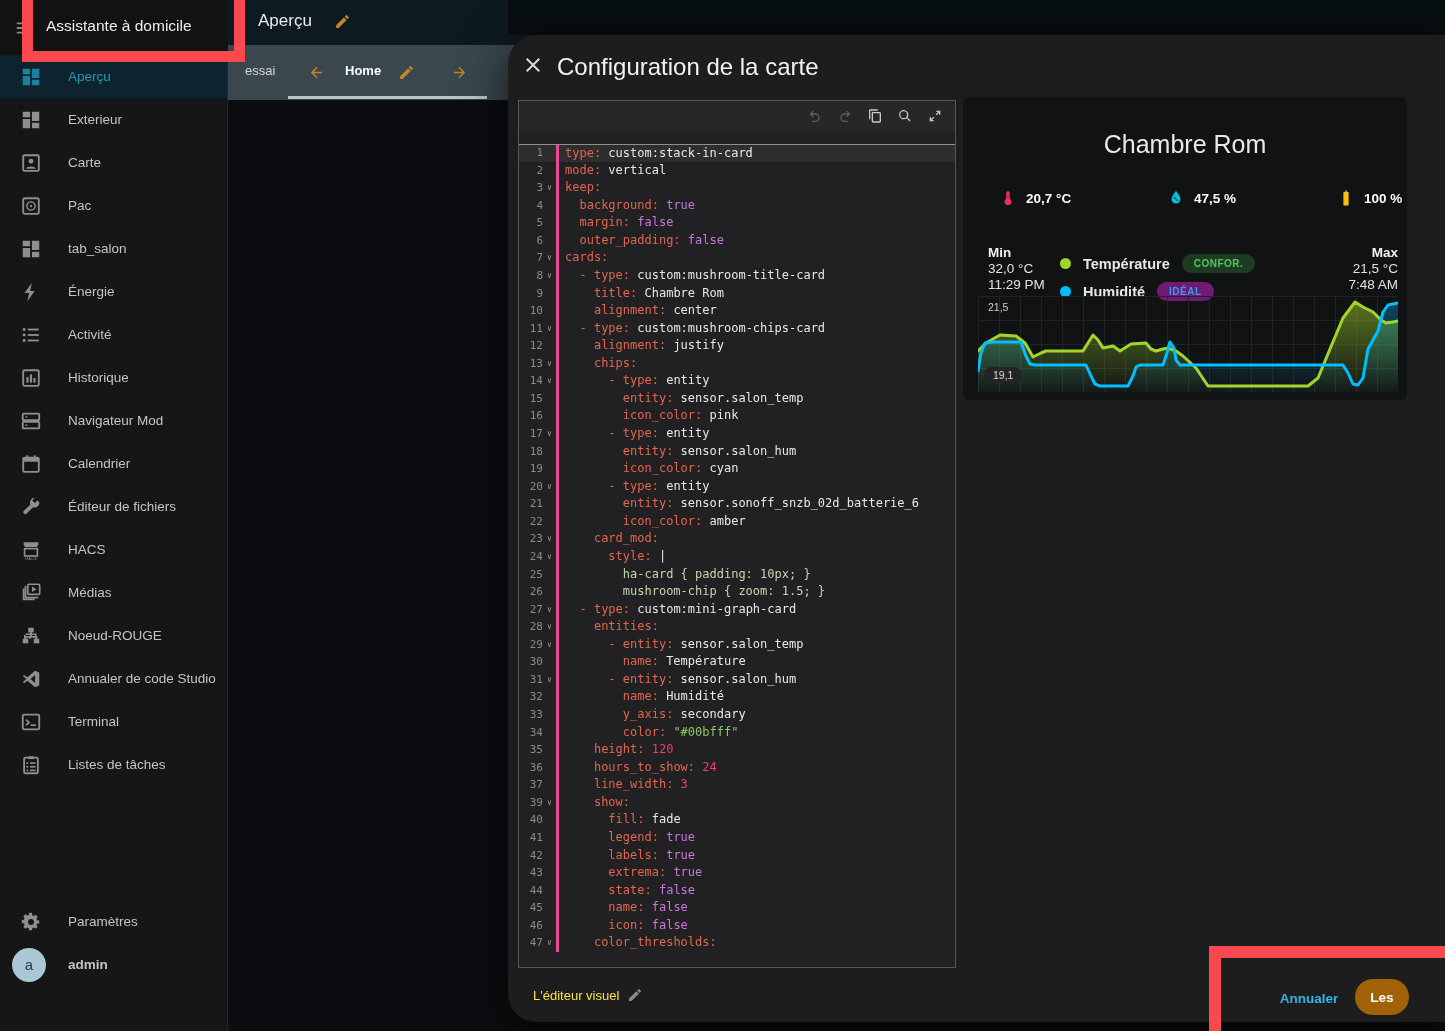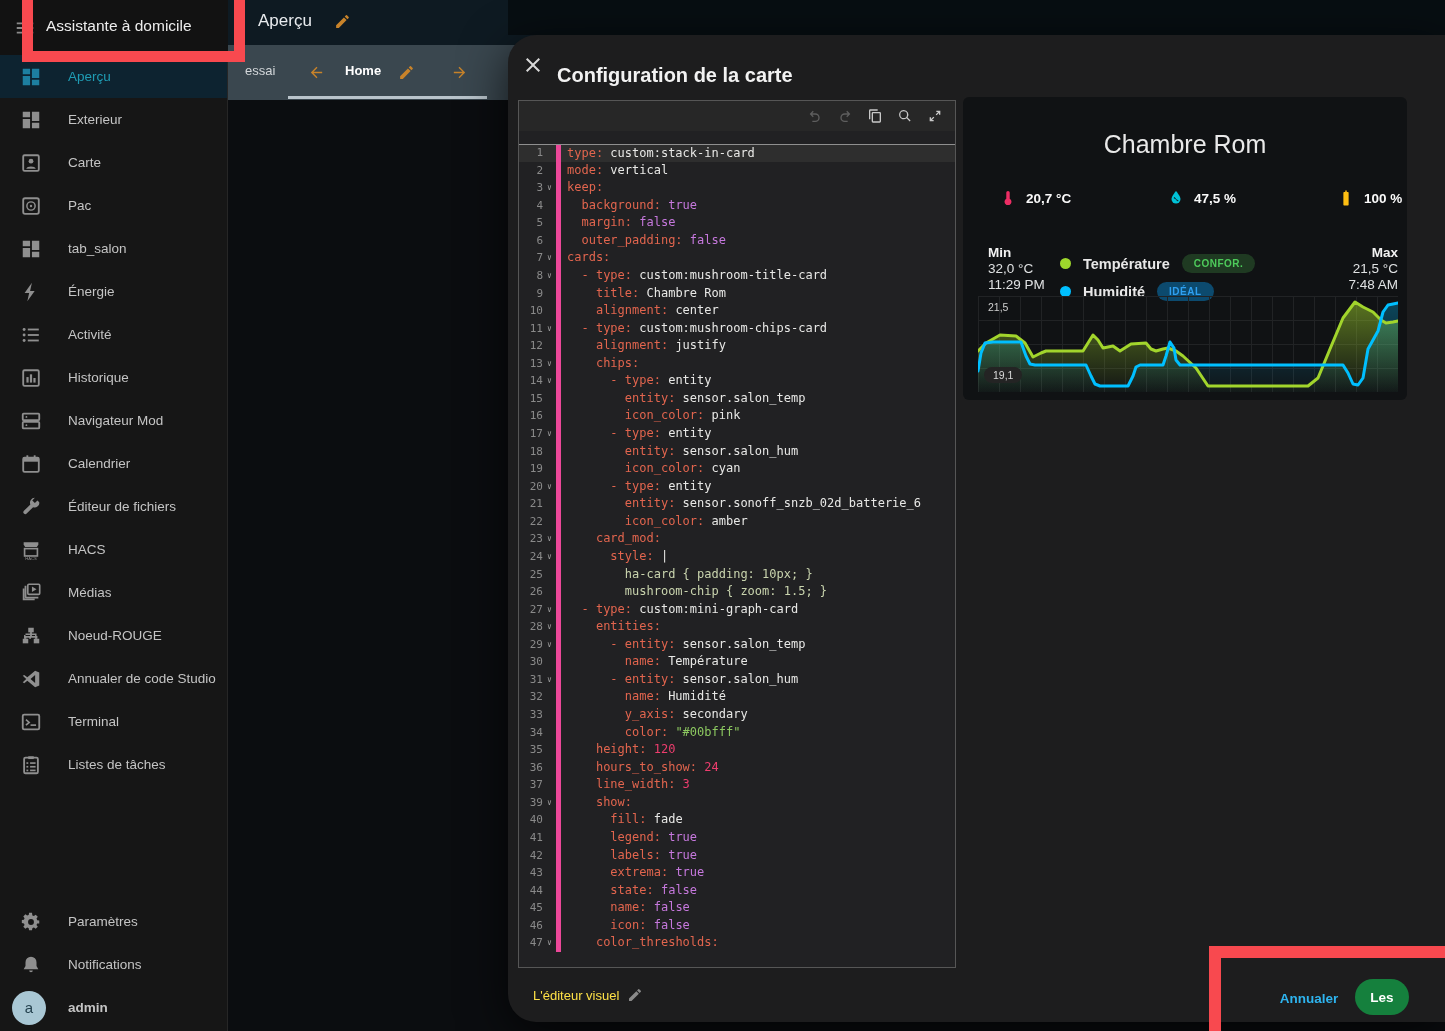--- a/index.html
+++ b/index.html
@@ -39,45 +39,45 @@
   #tab-home-pencil{left:170px;top:19px;width:17px;height:17px;color:#c8832a;}
   #tab-arrow-right{left:223px;top:19px;width:17px;height:17px;color:#c8832a;}
   #tab-underline{left:60px;top:51px;width:199px;height:2.5px;background:#b9c4cb;}
   #content-area{left:228px;top:100px;width:1217px;height:931px;background:#0b0d10;}
   #topbar-dim{left:508px;top:0;width:937px;height:35px;background:rgba(0,0,0,.45);z-index:4;}
 
   
   #dialog{left:508px;top:35px;width:937px;height:987px;background:#1d1d1e;
           border-radius:28px 0 0 28px;box-shadow:0 12px 48px rgba(0,0,0,.7);z-index:10;}
   #dialog-close{left:13px;top:18px;width:24px;height:24px;color:#d9d9d9;cursor:pointer;}
-  #dialog-title{left:49px;top:29px;font-size:20px;font-weight:700;color:#f2f2f2;}
+  #dialog-title{left:49px;top:18px;font-size:24px;font-weight:400;color:#f2f2f2;}
 
   
   #editor{left:10px;top:65px;width:438px;height:868px;border:1px solid #565656;box-sizing:border-box;background:#212123;}
   #editor-toolbar{position:absolute;left:0;top:0;width:100%;height:30px;background:#272727;
                   display:flex;align-items:center;justify-content:flex-end;gap:14px;padding-right:12px;box-sizing:border-box;}
   .tb-icon{width:16px;height:16px;color:#c9c9c9;cursor:pointer;}
   .tb-icon.dim{color:#5e5e5e;}
   .tb-icon svg{width:16px;height:16px;fill:currentColor;}
   #code{position:absolute;left:0;top:30px;width:100%;height:836px;overflow:hidden;
         font-family:"DejaVu Sans Mono",monospace;font-size:12px;padding-top:13px;box-sizing:content-box;}
   .cl{display:flex;height:17.57px;line-height:17.57px;align-items:stretch;}
   .cl .ln{flex:0 0 24px;text-align:right;color:#8a8a8a;font-size:11px;}
   .cl .fold{flex:0 0 13px;text-align:center;color:#9a9a9a;font-size:8px;}
-  .cl .ct{flex:1;white-space:pre;border-left:5px solid #ec4899;padding-left:6px;}
+  .cl .ct{flex:1;white-space:pre;border-left:3px solid #ec4899;padding-left:6px;}
   .cl.active{background:#2e2e2e;border-top:1px solid #8f8f8f;height:16.57px;line-height:16.57px;}
   .tok-k{color:#e2654e;} .tok-p{color:#e8e8e6;} .tok-b{color:#c678dd;}
   .tok-n{color:#ee3d6e;} .tok-s{color:#8cc860;} .tok-c{color:#c9d4ae;}
 
   
   #visual-editor{left:25px;top:952px;display:flex;align-items:center;gap:8px;color:#fde047;font-size:13px;cursor:pointer;}
   #visual-editor .ic{width:16px;height:16px;fill:#8a8a8a;}
   #cancel-button{left:758px;top:948px;width:86px;height:30px;display:flex;align-items:center;justify-content:center;
                  color:#2eb4ef;font-size:13.5px;font-weight:700;cursor:pointer;}
-  #save-button{left:847px;top:944px;width:54px;height:36px;border-radius:18px;background:#15803d;color:#fff;
+  #save-button{left:847px;top:944px;width:54px;height:36px;border-radius:18px;background:#a16207;color:#fff;
                display:flex;align-items:center;justify-content:center;font-size:13.5px;font-weight:700;cursor:pointer;}
 
   
   #preview{left:455px;top:62px;width:444px;height:303px;background:#101214;border-radius:6px;}
   #preview-title{position:absolute;left:0;top:33px;width:100%;text-align:center;font-size:25px;color:#e9e9e9;}
   .chip{position:absolute;top:92px;display:flex;align-items:center;gap:9px;}
   .chip .ic{width:18px;height:18px;}
   .chip-value{font-size:13.5px;font-weight:700;color:#fafafa;white-space:nowrap;}
   #minmax-min{position:absolute;left:25px;top:148px;font-size:13.5px;color:#dfe1e2;line-height:16px;}
   #minmax-max{position:absolute;right:9px;top:148px;font-size:13.5px;color:#dfe1e2;line-height:16px;text-align:right;}
@@ -311,28 +311,20 @@
   <div id="sidebar-footer">
     <div id="sidebar-footer-items">
         <div class="sb-item">
           <span class="sb-icon">
             <svg class="ic " viewBox="0 0 24 24" fill="currentColor">
               <path fill-rule="evenodd" d="M21 13.6v-3.2l-2.3-.4a7 7 0 0 0-.7-1.7l1.4-1.9-2.3-2.3-1.9 1.4a7 7 0 0 0-1.7-.7L13.1 2h-3.2l-.4 2.3a7 7 0 0 0-1.7.7L5.9 3.6 3.6 5.9 5 7.8a7 7 0 0 0-.7 1.7l-2.3.4v3.2l2.3.4c.2.6.4 1.2.7 1.7l-1.4 1.9 2.3 2.3 1.9-1.4c.5.3 1.1.5 1.7.7l.4 2.3h3.2l.4-2.3a7 7 0 0 0 1.7-.7l1.9 1.4 2.3-2.3-1.4-1.9c.3-.5.5-1.1.7-1.7zM12 15.2a3.2 3.2 0 1 1 0-6.4 3.2 3.2 0 0 1 0 6.4z"></path>
             </svg>
           </span>
           <span class="sb-label">Paramètres</span>
         </div>
-        <div class="sb-item">
-          <span class="sb-icon">
-            <svg class="ic " viewBox="0 0 24 24" fill="currentColor">
-              <path d="M12 3a6 6 0 0 0-6 6v4.2L4 16.5h16L18 13.2V9a6 6 0 0 0-6-6zM10 18a2 2 0 0 0 4 0z"></path>
-            </svg>
-          </span>
-          <span class="sb-label">Notifications</span>
-        </div>
       </div>
     <div id="user-item">
       <div id="avatar">a</div>
       <span id="user-name">admin</span>
     </div>
   </div>
 </div>
 
 <div class="abs" id="dialog">
   <span class="abs" id="dialog-close"><svg viewBox="0 0 24 24" width="100%" height="100%" fill="currentColor">
@@ -645,21 +637,21 @@
     </div>
     <div id="legend">
         <div class="legend-row" style="top:157px">
           <span class="legend-dot" style="background:#9ed72c"></span>
           <span class="legend-name">Température</span>
           <span class="legend-badge" style="background:#1f3a22;color:#4ecb5b">CONFOR.</span>
         </div>
         <div class="legend-row" style="top:185px">
           <span class="legend-dot" style="background:#00bfff"></span>
           <span class="legend-name">Humidité</span>
-          <span class="legend-badge" style="background:#0c4a6e;color:#2f9ff0">IDÉAL</span>
+          <span class="legend-badge" style="background:#701a75;color:#2f9ff0">IDÉAL</span>
         </div>
       </div>
     <div id="graph">
       <span id="graph-ylabel-top">21,5</span>
       <span id="graph-ylabel-bottom">19,1</span>
     <svg viewBox="0 0 420 96" preserveAspectRatio="none">
           <defs>
             <linearGradient id="gr0" x1="0" y1="0" x2="0" y2="1">
               <stop offset="0" stop-color="rgba(162,213,44,0.5)"></stop>
               <stop offset="1" stop-color="rgba(162,213,44,0.02)"></stop>

